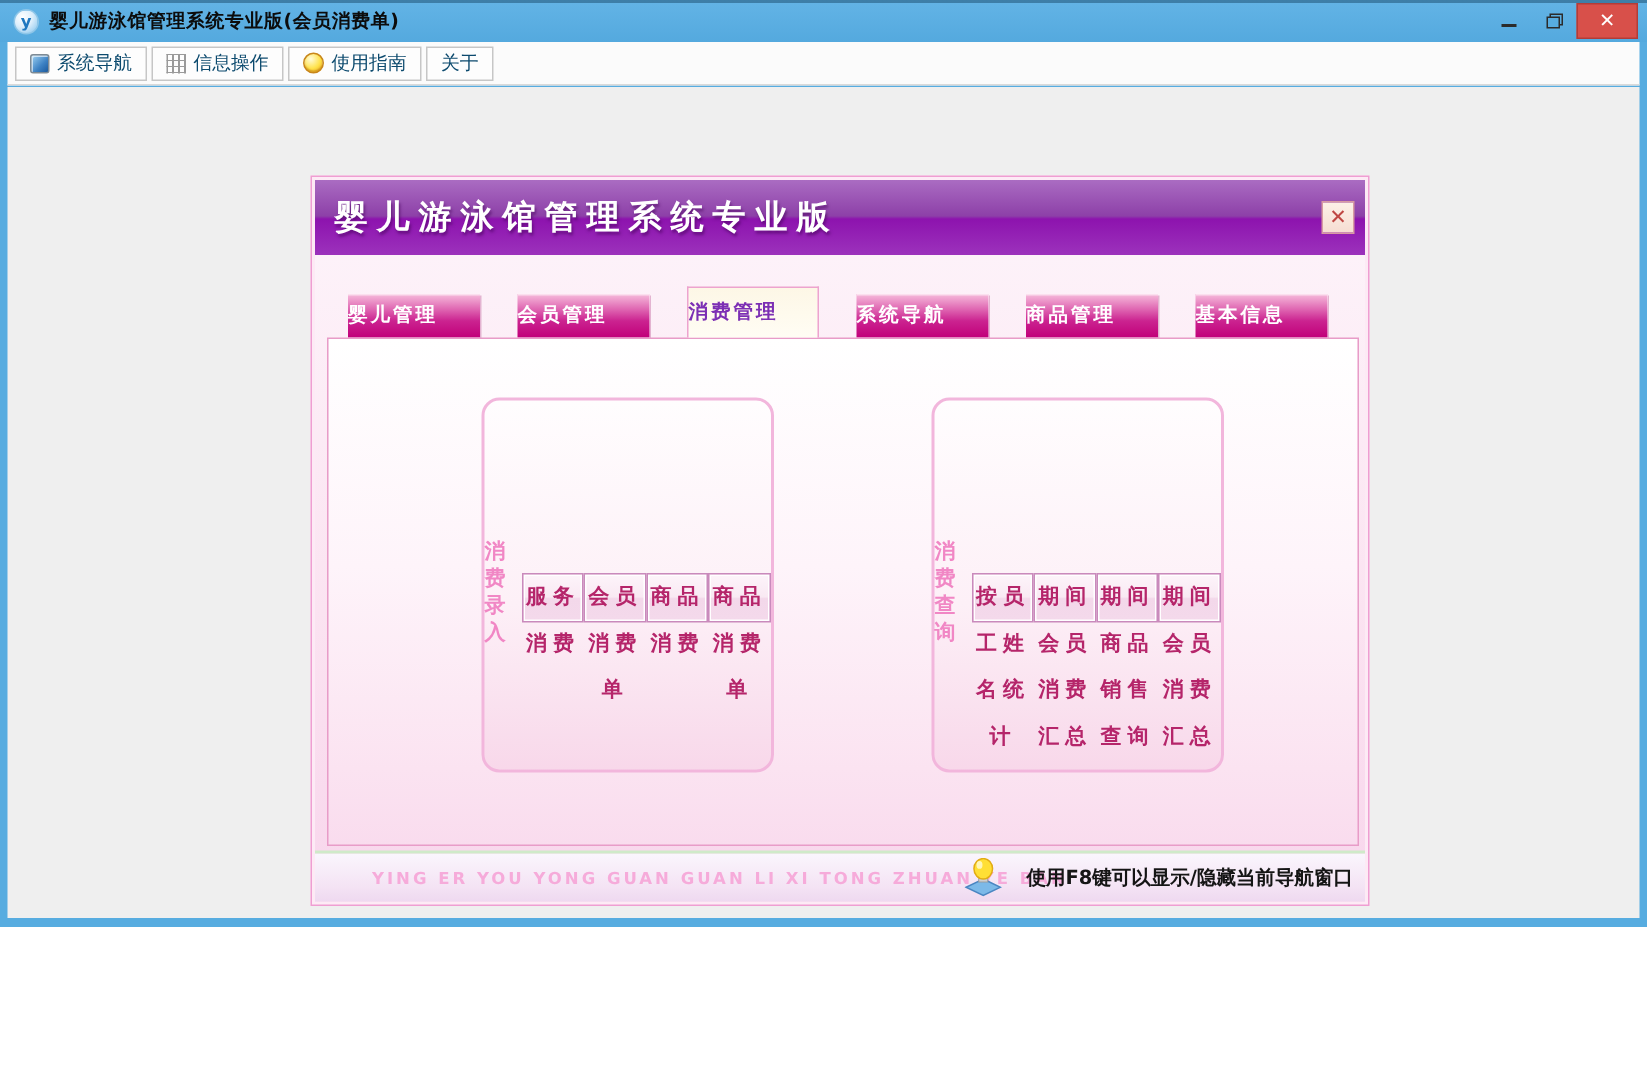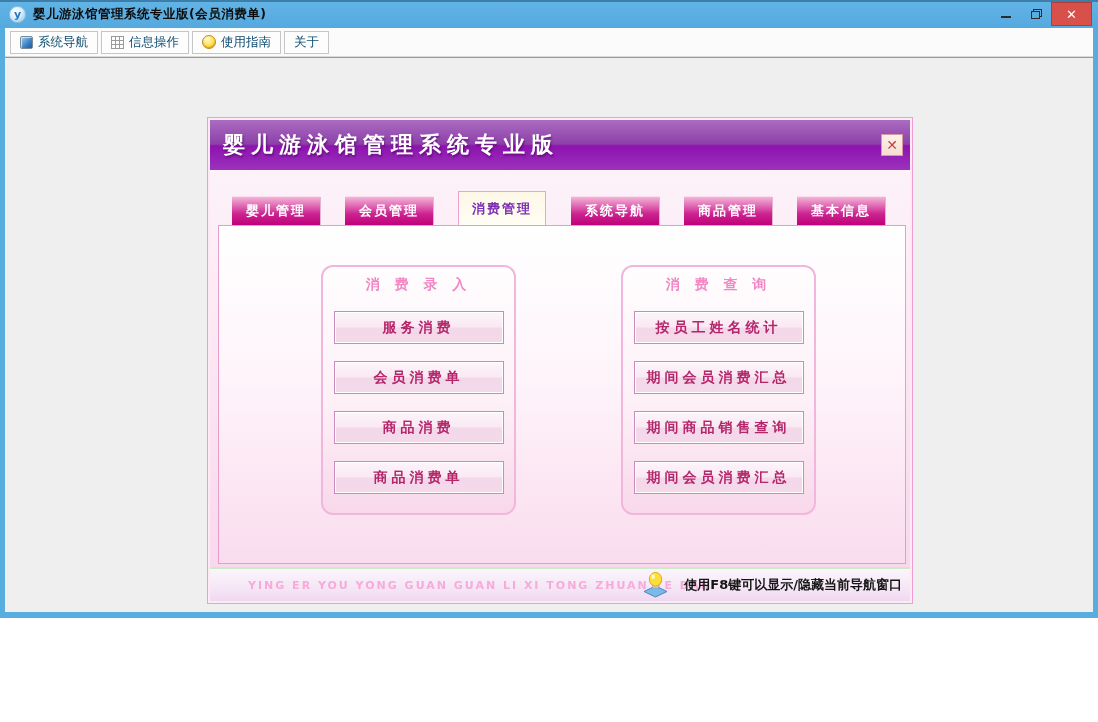--- a/index.html
+++ b/index.html
@@ -55,38 +55,38 @@
   .dlg-close { position:absolute; right:7px; top:14px; width:22px; height:22px;
                background:linear-gradient(#fdf1e7,#f6ddd2); border:1px solid #d89aa2;
                color:#bf4743; font-size:14px; font-weight:bold; line-height:20px;
                text-align:center; cursor:default; }
 
   .dlg-body { position:absolute; left:2px; right:2px; top:52px; bottom:2px;
               background:linear-gradient(180deg,#fdf2f9 0%,#fbe3f1 55%,#f8d6ec 100%); }
 
   .tabstrip { position:absolute; left:0; right:0; top:0; height:55px;
               display:flex; align-items:flex-end; padding-left:22px; }
-  .tab { width:88px; height:29px; margin-right:25px; text-align:center; line-height:29px;
+  .tab { width:88px; height:29px; margin-right:25px; text-align:left; line-height:29px;
          font-size:13px; font-weight:bold; color:#ffffff; letter-spacing:2px; cursor:default;
          background:linear-gradient(180deg,#f7c0de 0%,#e univers 0%); }
   .tab { background:linear-gradient(180deg,#f6bcdc 0%,#dd5fae 38%,#cb2390 62%,#c10079 100%);
          box-shadow:inset 0 1px 0 rgba(255,255,255,.55), 1px 1px 0 rgba(150,0,90,.25); }
   .tab.active { height:34px; line-height:34px; color:#7c2fb4;
                 background:linear-gradient(180deg,#fdf7e6 0%,#fffdf4 100%);
                 border:1px solid #eda4ce; border-bottom:none;
                 box-shadow:none; position:relative; z-index:3; }
 
   .content-panel { position:absolute; left:8px; top:55px; width:688px; height:339px;
                    border:1px solid #e89cc8; z-index:1;
                    background:linear-gradient(180deg,#ffffff 0%,#fef4fa 45%,#fbe3f1 85%,#f9dcee 100%); }
 
   .groupbox { position:absolute; top:39px; width:195px; height:250px;
               border:2px solid #f2b6dc; border-radius:12px;
               background:linear-gradient(180deg,#fffdfe 0%,#fdf0f7 55%,#f8d8ea 100%);
-              display:flex; flex-direction:column; align-items:center; }
+              display:flex; flex-direction:row; align-items:center; }
   .groupbox.left  { left:102px; }
   .groupbox.right { left:402px;border-radius:12px; }
   .group-title { margin-top:9px; font-size:14px; font-weight:bold; color:#f187c5; letter-spacing:5px; }
 
   .pink-btn { width:170px; height:33px; margin-top:17px; cursor:default;
               border:1px solid #c98abc;
               background:linear-gradient(180deg,#fdf4fa 0%,#f9e9f3 48%,#f3d8ea 52%,#f4d9eb 100%);
               box-shadow:inset 0 0 0 1px #ffffff;
               font-family:"DejaVu Sans", sans-serif;
               font-size:14px; font-weight:bold; color:#b5256a; letter-spacing:4px;

